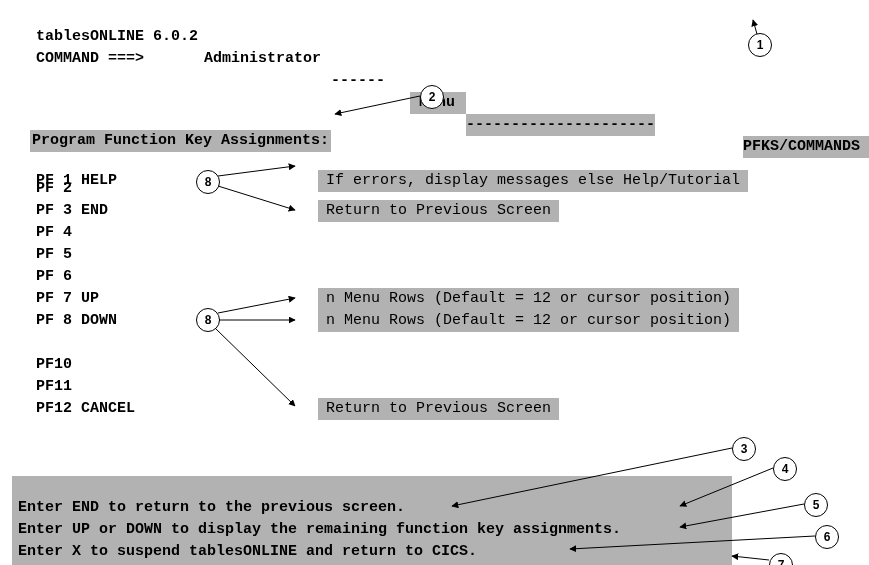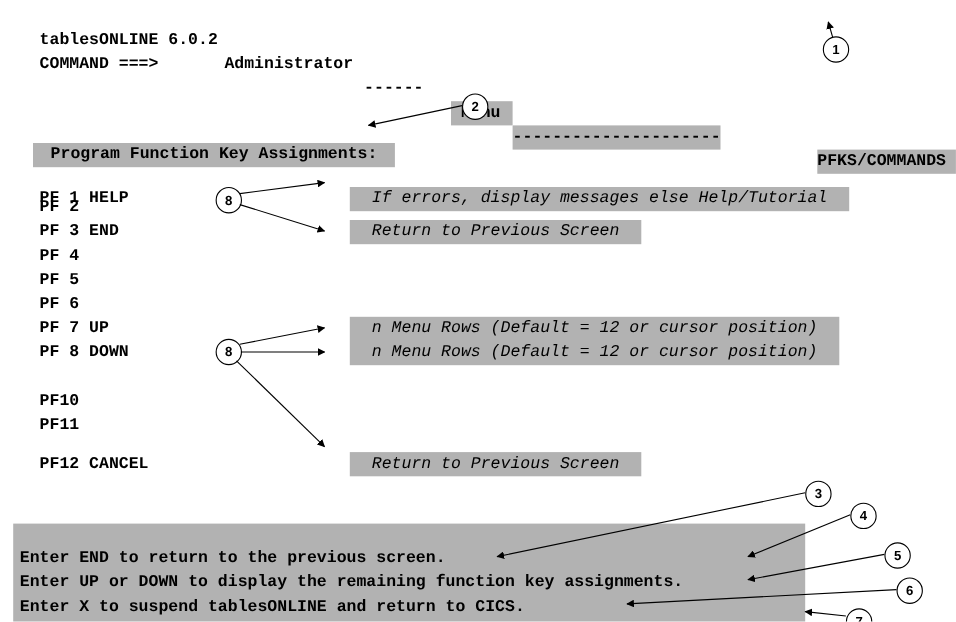--- a/index.html
+++ b/index.html
@@ -33,26 +33,26 @@
   .hdr-role  { position:absolute; left:186px; }
   .hdr-d1    { position:absolute; left:313px; }
   .hdr-menu  { position:absolute; left:392px; width:56px; display:inline-block; text-align:left;}
   .hdr-d2    { position:absolute; left:448px; }
   .hdr-right { position:absolute; left:725px; width:128px; display:inline-block;}
   .cmdline  { top: 26px; }
   .cmd-lbl  { position:absolute; left:18px; }
 
   
   .subtitle { top: 108px; }
-  .subtitle span { position:absolute; left:12px; padding:0 16px;}
+  .subtitle span { position:absolute; left:12px; padding:0 2px;}
 
   
   .pfrow { white-space: pre; }
   .pflab { position:absolute; left:18px; }
-  .pfdesc { position:absolute; left:300px; padding:0 20px;font-style:italic;}
+  .pfdesc { position:absolute; left:300px; padding:0 8px;}
 
   
   .instr-box {
     position:absolute;
     left:12px; width:720px;
     top:476px; height:99px;
     background:#b2b2b2;
   }
   .instr-line {
     position:absolute;
@@ -107,21 +107,21 @@
       <div class="row pfrow" style="top: 178px;"><span class="bold pflab">PF 2</span></div>
       <div class="row pfrow" style="top: 200px;"><span class="bold pflab">PF 3 END</span><span class="hl pfdesc">Return to Previous Screen</span></div>
       <div class="row pfrow" style="top: 222px;"><span class="bold pflab">PF 4</span></div>
       <div class="row pfrow" style="top: 244px;"><span class="bold pflab">PF 5</span></div>
       <div class="row pfrow" style="top: 266px;"><span class="bold pflab">PF 6</span></div>
       <div class="row pfrow" style="top: 288px;"><span class="bold pflab">PF 7 UP</span><span class="hl pfdesc">n Menu Rows (Default = 12 or cursor position)</span></div>
       <div class="row pfrow" style="top: 310px;"><span class="bold pflab">PF 8 DOWN</span><span class="hl pfdesc">n Menu Rows (Default = 12 or cursor position)</span></div>
       <div class="row pfrow" style="top: 332px;"></div>
       <div class="row pfrow" style="top: 354px;"><span class="bold pflab">PF10</span></div>
       <div class="row pfrow" style="top: 376px;"><span class="bold pflab">PF11</span></div>
-      <div class="row pfrow" style="top: 398px; margin-top: 13px;"><span class="bold pflab">PF12 CANCEL</span><span class="hl pfdesc">Return to Previous Screen</span></div>
+      <div class="row pfrow" style="top: 398px;"><span class="bold pflab">PF12 CANCEL</span><span class="hl pfdesc">Return to Previous Screen</span></div>
     </div>
 
   <div class="instr-box"></div>
   <div class="instr-line bold" style="top:497px;">Enter END to return to the previous screen.</div>
   <div class="instr-line bold" style="top:519px;">Enter UP or DOWN to display the remaining function key assignments.</div>
   <div class="instr-line bold" style="top:541px;">Enter X to suspend tablesONLINE and return to CICS.</div>
 
   <div class="callout" style="left:748px; top:33px;">1</div>
   <div class="callout" style="left:420px; top:85px;">2</div>
   <div class="callout" style="left:196px; top:170px;">8</div>

